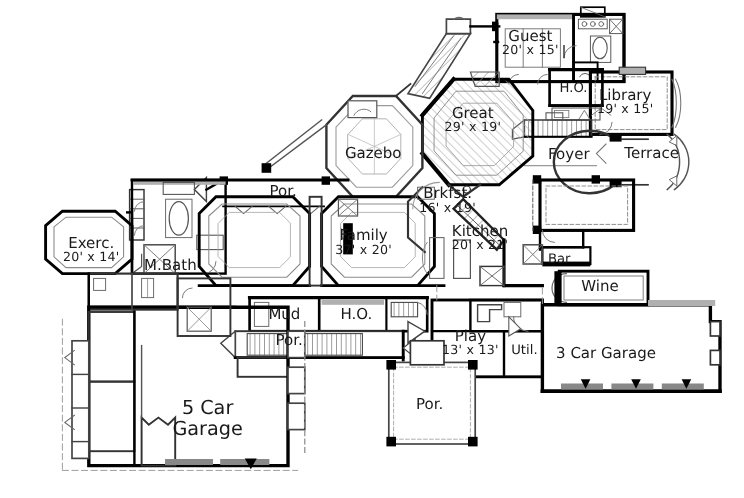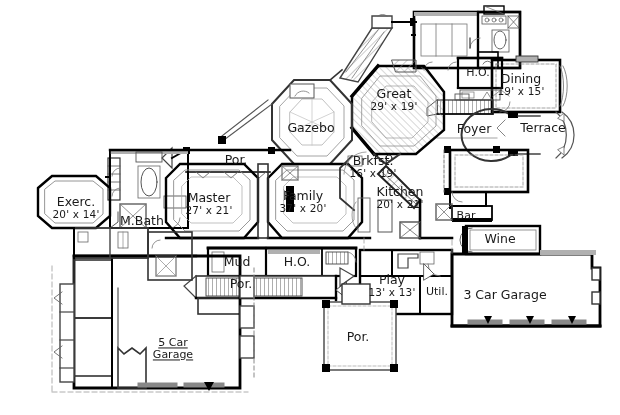--- a/index.html
+++ b/index.html
@@ -5,21 +5,21 @@
   html,body{margin:0;padding:0;background:#fff;}
   body{width:620px;height:415px;overflow:hidden;
        font-family:"DejaVu Sans","Liberation Sans",sans-serif;}
   #plan{position:relative;width:620px;height:415px;background:#ffffff;}
   #plan svg{position:absolute;left:0;top:0;}
   .rlabel{position:absolute;text-align:center;color:#1a1a1a;
           line-height:1.02;white-space:nowrap;pointer-events:none;}
   .rname{display:block;font-size:12.5px;}
   .rdim{display:block;font-size:10.5px;letter-spacing:.2px;}
   .sm .rname{font-size:11px;}
-  .two .rname{font-size:11px;line-height:1.05;text-decoration:underline;}
+  .two .rname{font-size:16px;line-height:1.05;}
 </style>
 </head>
 <body>
 
 <div id="plan">
 
 <svg width="620" height="415" viewBox="0 0 620 415">
   <defs>
     <pattern id="hatchD" width="6" height="6" patternUnits="userSpaceOnUse" patternTransform="rotate(45)">
       <line x1="0" y1="0" x2="0" y2="6" stroke="#9a9a9a" stroke-width="1"></line>
@@ -384,23 +384,27 @@
     <line x1="52" y1="392" x2="248" y2="392"></line>
     <line x1="364" y1="238" x2="364" y2="250"></line>
     <line x1="452" y1="240" x2="452" y2="254"></line>
   </g>
 
   </g>
 </svg>
 
 <div class="rlabel" style="left:0;top:0;width:0;height:0;"></div>
 
+<div class="rlabel" style="left:442px;top:36px;transform:translate(-50%,-50%);">
+  <span class="rname">Guest</span>
+  <span class="rdim">20' x 15'</span>
+</div>
 
 <div class="rlabel" style="left:521px;top:85px;transform:translate(-50%,-50%);">
-  <span class="rname">Dining</span>
+  <span class="rname">Library</span>
   <span class="rdim">19' x 15'</span>
 </div>
 
 <div class="rlabel sm" style="left:478px;top:73px;transform:translate(-50%,-50%);">
   <span class="rname">H.O.</span>
 </div>
 
 <div class="rlabel" style="left:394px;top:100px;transform:translate(-50%,-50%);">
   <span class="rname">Great</span>
   <span class="rdim">29' x 19'</span>
@@ -435,24 +439,20 @@
 
 <div class="rlabel" style="left:76px;top:208px;transform:translate(-50%,-50%);">
   <span class="rname">Exerc.</span>
   <span class="rdim">20' x 14'</span>
 </div>
 
 <div class="rlabel" style="left:142px;top:221px;transform:translate(-50%,-50%);">
   <span class="rname">M.Bath</span>
 </div>
 
-<div class="rlabel" style="left:209px;top:204px;transform:translate(-50%,-50%);">
-  <span class="rname">Master</span>
-  <span class="rdim">27' x 21'</span>
-</div>
 
 <div class="rlabel" style="left:303px;top:202px;transform:translate(-50%,-50%);">
   <span class="rname">Family</span>
   <span class="rdim">37' x 20'</span>
 </div>
 
 <div class="rlabel sm" style="left:466px;top:216px;transform:translate(-50%,-50%);">
   <span class="rname">Bar</span>
 </div>
 

